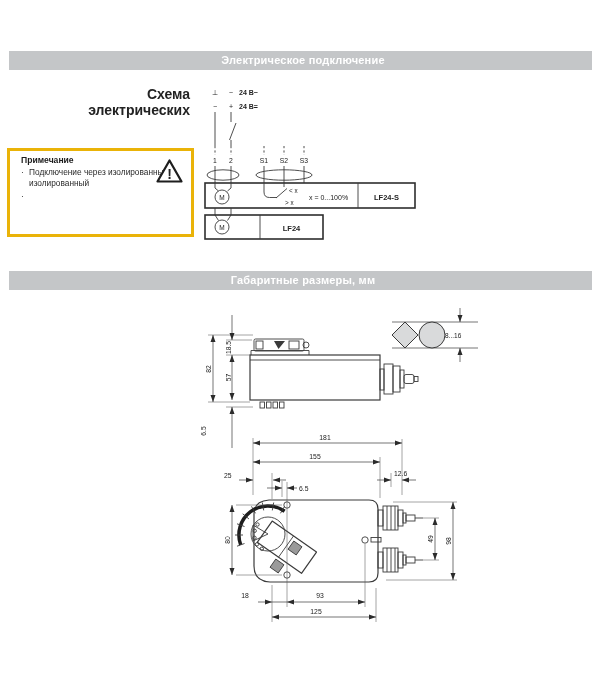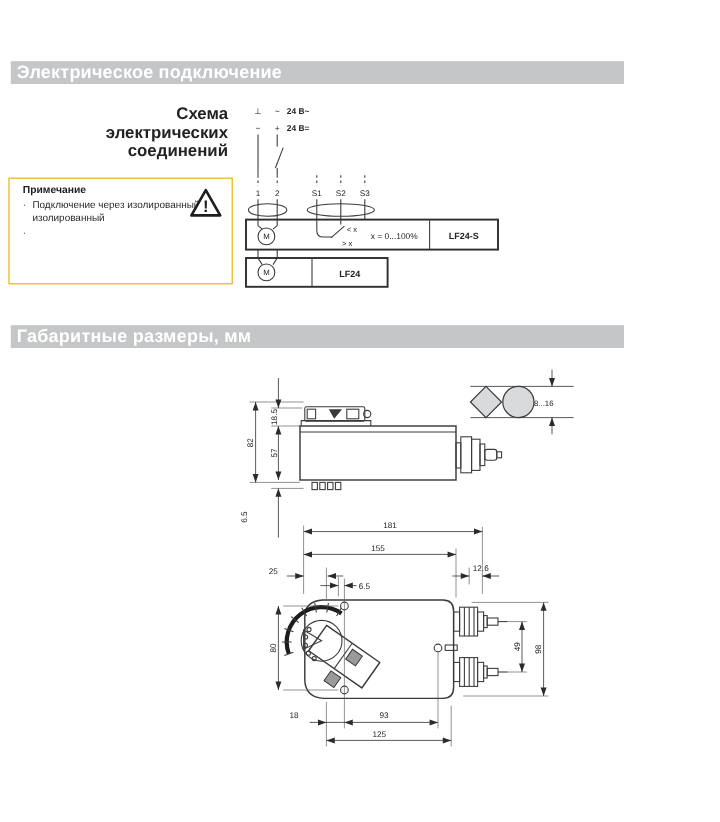--- a/index.html
+++ b/index.html
@@ -1,26 +1,26 @@
 <!DOCTYPE html>
 <html><head>
 <meta charset="utf-8">
 <style>
   html,body{margin:0;padding:0;background:#fff;}
   .page{position:relative;width:600px;height:685px;background:#fff;overflow:hidden;
         font-family:"Liberation Sans",sans-serif;color:#1c1c1c;}
-  .bar{position:absolute;left:9px;width:511px;height:19px;background:#c4c6c8;
-       color:#ffffff;font-weight:bold;font-size:15px;line-height:19px;padding-left:5px;
-       box-sizing:border-box;letter-spacing:.2px;}
+  .bar{position:absolute;left:9px;width:583px;height:19px;background:#c4c6c8;
+       color:#ffffff;font-weight:bold;font-size:11px;line-height:19px;padding-left:5px;
+       box-sizing:border-box;letter-spacing:.2px;text-align:center;}
   .bar1{top:51px;}
   .bar2{top:271px;}
   .wiring-caption{position:absolute;left:55px;top:87px;width:135px;text-align:right;
        font-weight:bold;font-size:14px;line-height:15.5px;color:#222;}
   .note{position:absolute;left:7px;top:148px;width:187px;height:89px;
-        border:1px solid #eab308;box-sizing:border-box;background:#fff;}
+        border:3px solid #eab308;box-sizing:border-box;background:#fff;}
   .note-title{font-weight:bold;font-size:8.6px;margin:4px 0 2px 11px;}
   .ni{display:flex;margin-left:11px;font-size:8.3px;line-height:11.3px;color:#2a2a2a;}
   .ni .dot{width:8px;flex:0 0 8px;}
   .warn{position:absolute;right:7px;top:7px;}
   svg{position:absolute;overflow:visible;}
   svg text{font-family:"Liberation Sans",sans-serif;fill:#222;}
   .ln{stroke:#3b3b3b;stroke-width:0.9;fill:none;}
   .ln2{stroke:#3b3b3b;stroke-width:1.2;fill:none;}
   .bx{stroke:#2e2e2e;stroke-width:1.6;fill:none;}
   .dash{stroke:#3b3b3b;stroke-width:0.9;fill:none;stroke-dasharray:2.2 2.2;}
@@ -35,21 +35,20 @@
 <body>
 
 <div class="page">
 
   <div class="bar bar1">
     <span>Электрическое подключение</span>
   </div>
 
   <div class="wiring-caption">
     <div>Схема электрических</div>
-    <div>соединений</div>
   </div>
 
   <svg style="left:195px;top:80px;" width="240" height="170" viewBox="0 0 240 170">
     <g>
       <text class="dtb" x="20" y="15" text-anchor="middle">⊥</text>
       <text class="dtb" x="36" y="15" text-anchor="middle">~</text>
       <text class="dtb" x="44" y="15" font-weight="bold">24 В~</text>
       <text class="dtb" x="20" y="29" text-anchor="middle">−</text>
       <text class="dtb" x="36" y="29" text-anchor="middle">+</text>
       <text class="dtb" x="44" y="29" font-weight="bold">24 В=</text>

